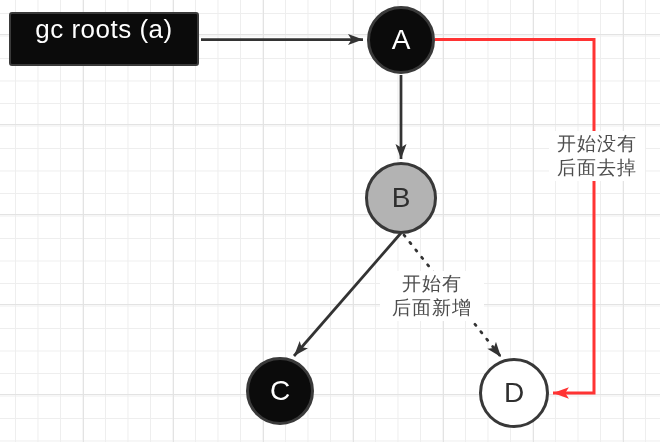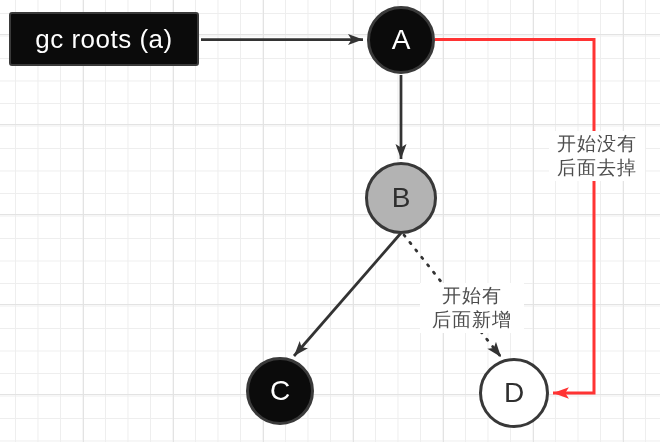--- a/index.html
+++ b/index.html
@@ -24,21 +24,21 @@
   .edge-dotted{stroke-dasharray:1.5 8;stroke-linecap:round;}
   .edge-red{stroke:var(--red);stroke-width:3;fill:none;}
   .mk-black{fill:var(--edge);stroke:none;}
   .mk-red{fill:var(--red);stroke:none;}
 
   .gc-box{
     position:absolute;left:9px;top:12px;width:186px;height:50px;
     background:var(--node-black);
     border:2px solid var(--node-black-border);
     border-radius:3px;
-    display:flex;align-items:center;justify-content:center;
+    display:flex;justify-content:center;
     color:var(--text-on-dark);font-size:26px;letter-spacing:0.5px;
   }
   .node{
     position:absolute;border-radius:50%;
     display:flex;align-items:center;justify-content:center;
     font-size:28px;
   }
   .node-dark{
     background:var(--node-black);
     border:3px solid var(--node-black-border);
@@ -58,21 +58,21 @@
   #node-b{left:365px;top:162px;width:66px;height:66px;}
   #node-c{left:246px;top:357px;width:62px;height:62px;}
   #node-d{left:479px;top:358px;width:64px;height:64px;}
 
   .edge-label{
     position:absolute;background:#ffffff;
     color:var(--label-text);font-size:19px;line-height:24px;
     text-align:center;letter-spacing:1px;padding:1px 2px;
   }
   #label-red-edge{left:549px;top:131px;width:92px;}
-  #label-dotted-edge{left:420px;top:271px;width:100px;margin-top:12px;}
+  #label-dotted-edge{left:380px;top:271px;width:100px;}
 </style>
 </head>
 <body>
 
 <div id="canvas">
 
   <svg class="edges" viewBox="0 0 660 442">
     <defs>
       <marker id="mBlack" viewBox="0 0 16 12" refX="15.5" refY="6" markerWidth="16" markerHeight="12" orient="auto" markerUnits="userSpaceOnUse">
         <path class="mk-black" d="M0.5,0.5 L15.5,6 L0.5,11.5 L4,6 Z"></path>

